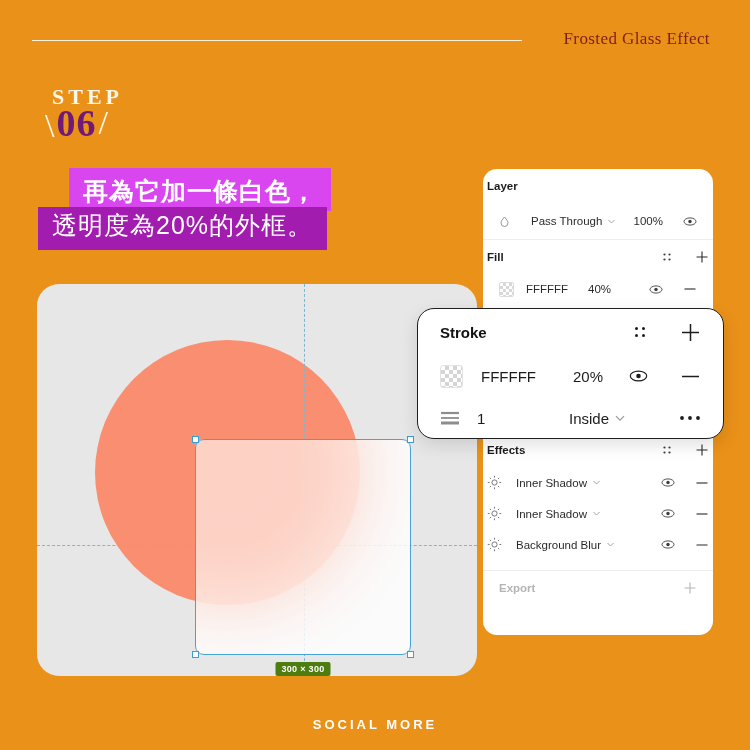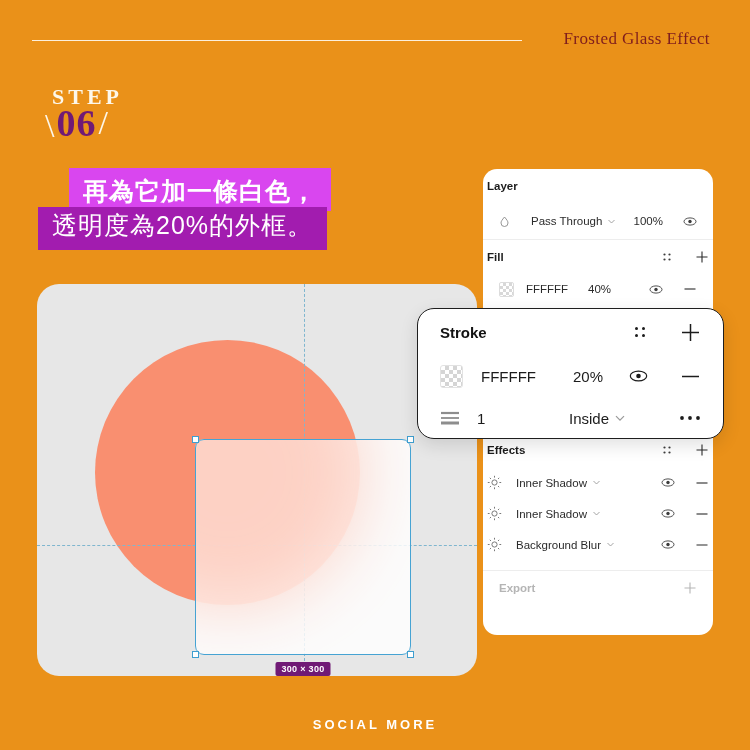--- a/index.html
+++ b/index.html
@@ -101,21 +101,21 @@
   .handle {
     position:absolute; width:7px; height:7px; background:#ffffff;
     border:1px solid #3e9ecf; box-sizing:border-box;
   }
   .h-tl { left:-4px; top:-4px; }
   .h-tr { right:-4px; top:-4px; }
   .h-bl { left:-4px; bottom:-4px; }
   .h-br { right:-4px; bottom:-4px; }
   .dim-badge {
     position:absolute; left:50%; transform:translateX(-50%); bottom:-22px;
-    background:#701a75; color:#fff; font-size:9px; font-weight:bold;
+    background:#4d7c0f; color:#fff; font-size:9px; font-weight:bold;
     padding:2px 6px; border-radius:2px; white-space:nowrap; letter-spacing:.3px;
   }
 
   
   .panel {
     position:absolute; left:483px; top:169px; width:230px; height:466px;
     background:#ffffff; border-radius:14px; overflow:hidden;
   }
   .sec-title {
     font-size:11.5px; font-weight:bold; color:#1c1c1c;

